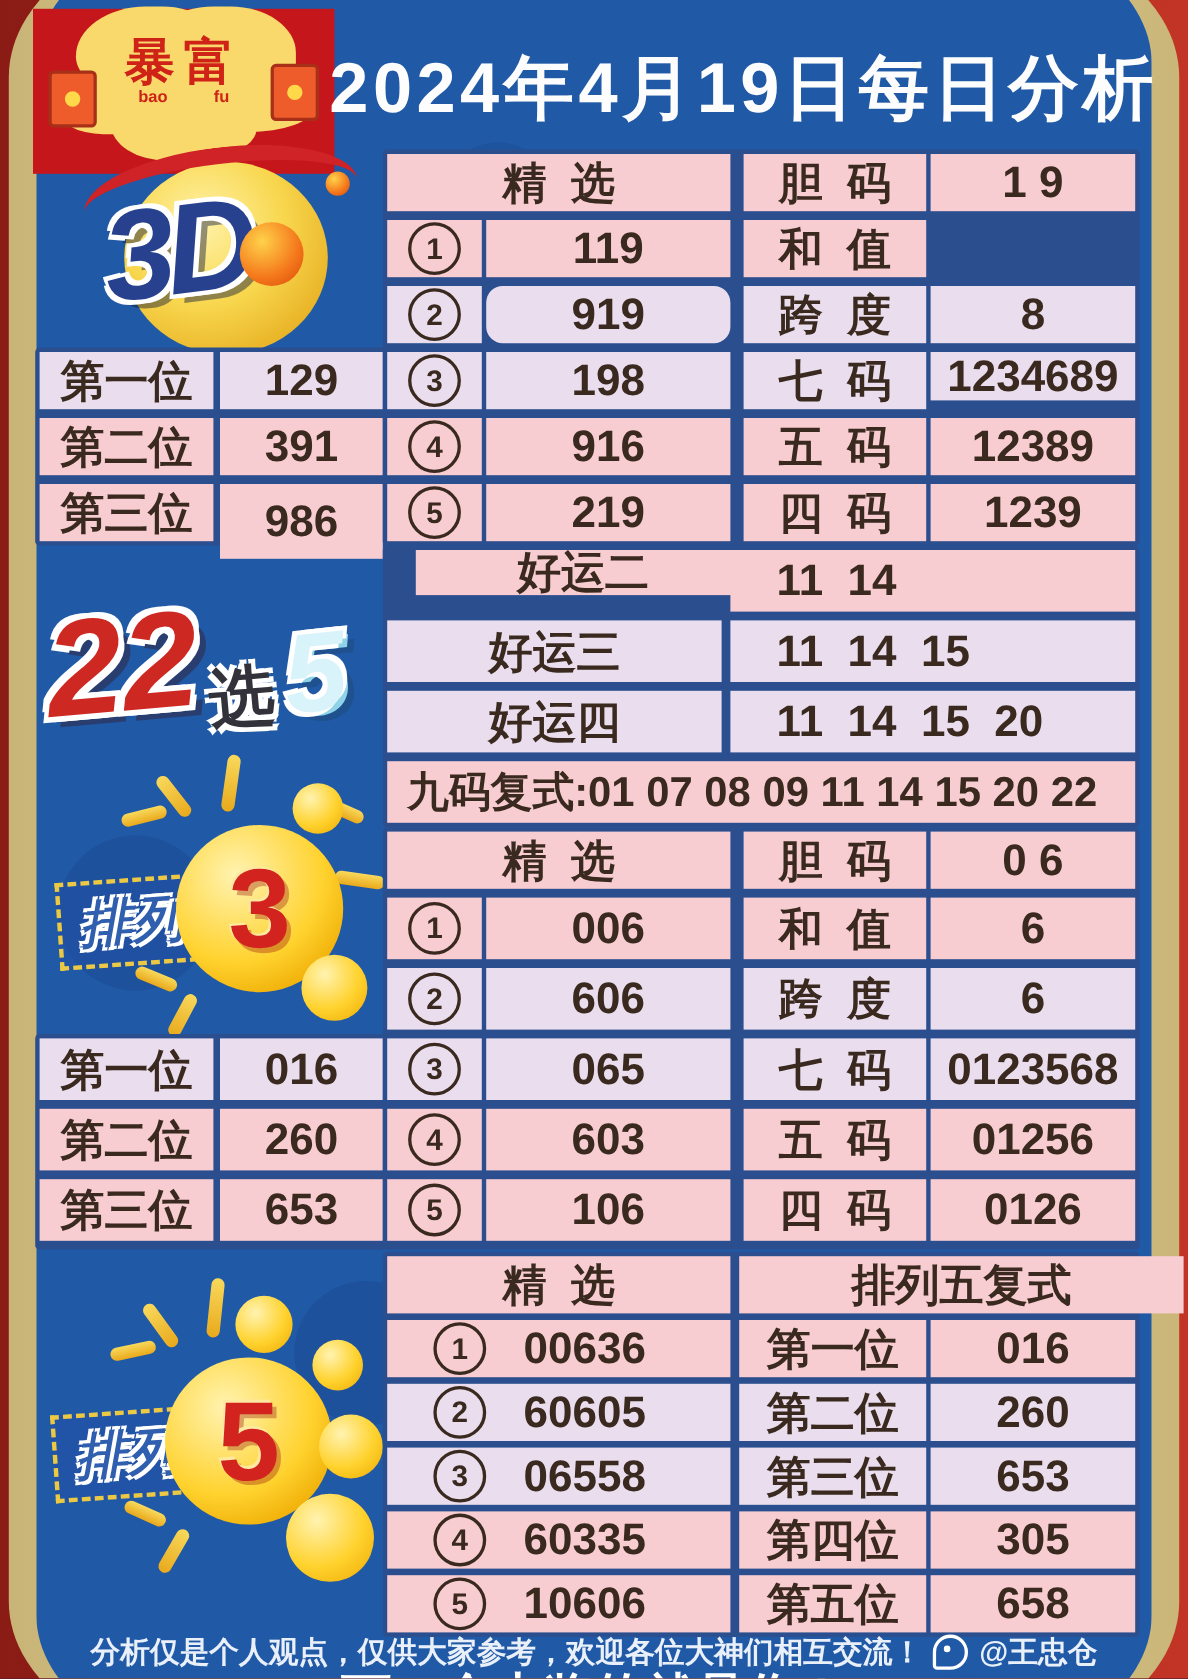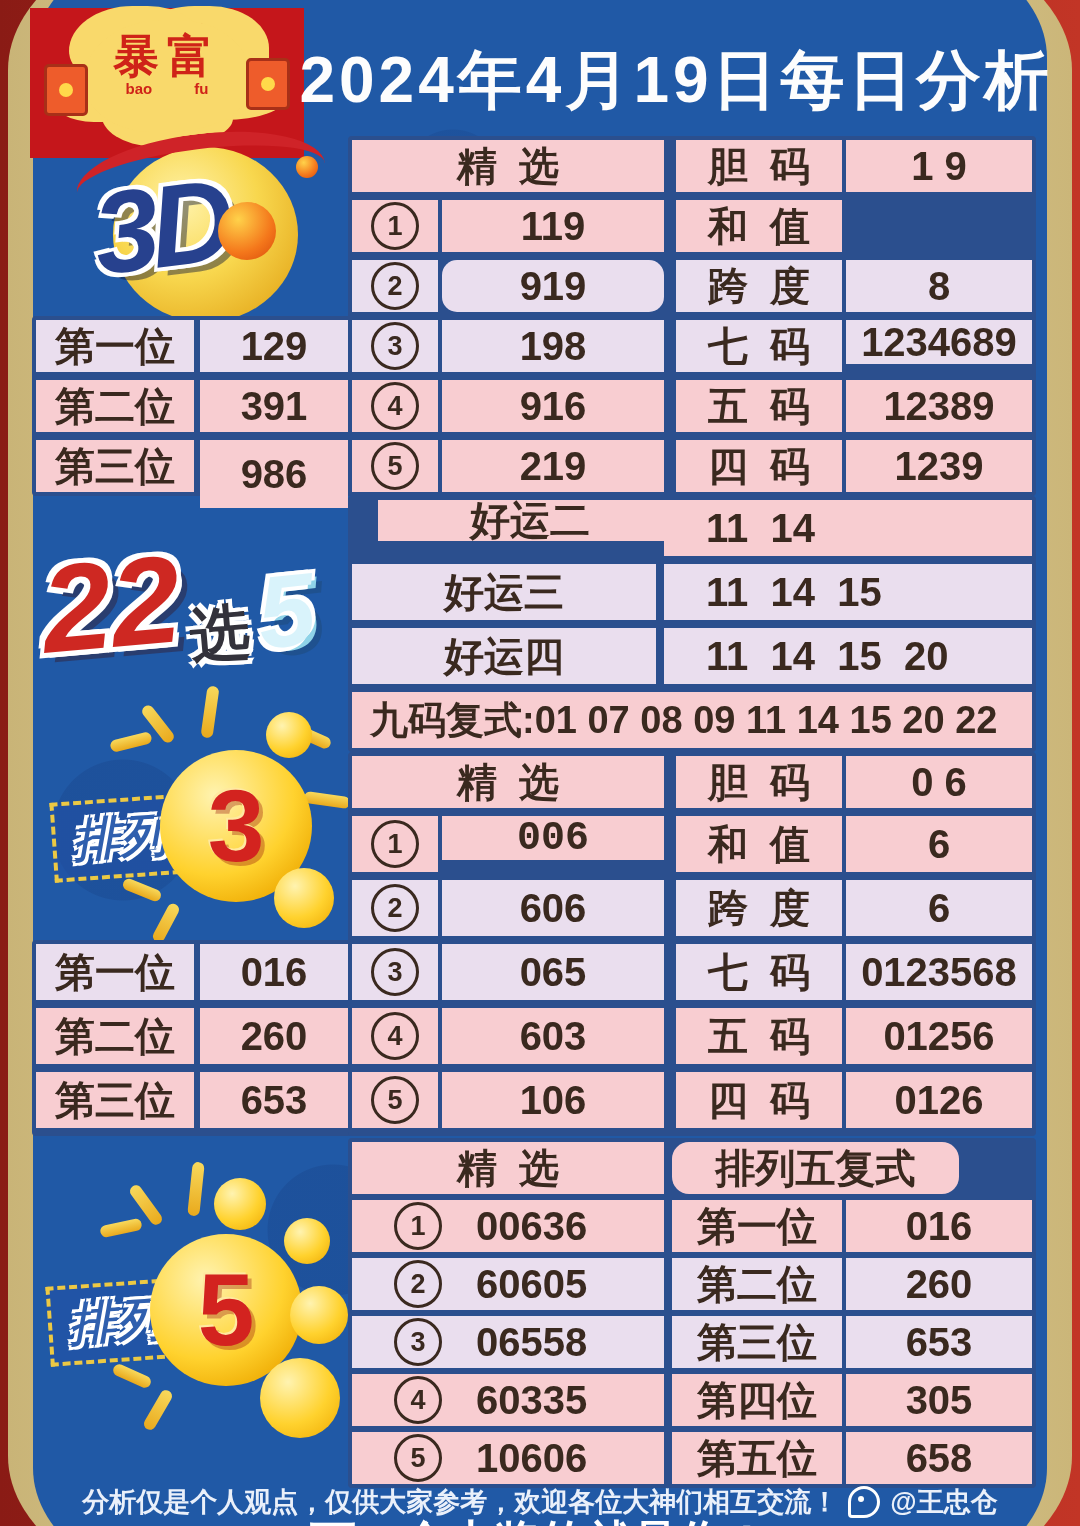--- a/index.html
+++ b/index.html
@@ -199,21 +199,21 @@
     <div class="cell pink" style="left:4px;top:132px;width:158px;height:56px;">第三位</div>
     <div class="cell pink" style="left:168px;top:132px;width:148px;height:56px;">653</div>
   </div>
 
   <div class="grid" style="left:348px;top:752px;width:688px;height:384px;">
     <div class="cell pink" style="left:4px;top:4px;width:312px;height:52px;">精  选</div>
     <div class="cell pink" style="left:328px;top:4px;width:166px;height:52px;">胆  码</div>
     <div class="cell pink" style="left:498px;top:4px;width:186px;height:52px;">0 6</div>
 
     <div class="cell pink" style="left:4px;top:64px;width:86px;height:56px;"><span class="circ">1</span></div>
-    <div class="cell pink" style="left:94px;top:64px;width:222px;height:44px;font-family:Liberation Mono, monospace;">006</div>
+    <div class="cell pink" style="left:94px;top:64px;width:222px;height:56px;">006</div>
     <div class="cell pink" style="left:328px;top:64px;width:166px;height:56px;">和  值</div>
     <div class="cell pink" style="left:498px;top:64px;width:186px;height:56px;">6</div>
 
     <div class="cell lav" style="left:4px;top:128px;width:86px;height:56px;"><span class="circ">2</span></div>
     <div class="cell lav" style="left:94px;top:128px;width:222px;height:56px;">606</div>
     <div class="cell lav" style="left:328px;top:128px;width:166px;height:56px;">跨  度</div>
     <div class="cell lav" style="left:498px;top:128px;width:186px;height:56px;">6</div>
 
     <div class="cell lav" style="left:4px;top:192px;width:86px;height:56px;"><span class="circ">3</span></div>
     <div class="cell lav" style="left:94px;top:192px;width:222px;height:56px;">065</div>
@@ -242,21 +242,21 @@
         <span>5</span>
       </div>
     <div class="sball" style="left:166px;top:-4px;width:52px;height:52px;"></div>
     <div class="sball" style="left:236px;top:36px;width:46px;height:46px;"></div>
     <div class="sball" style="left:242px;top:104px;width:58px;height:58px;"></div>
     <div class="sball" style="left:212px;top:176px;width:80px;height:80px;"></div>
   </div>
 
   <div class="grid" style="left:348px;top:1138px;width:688px;height:350px;">
     <div class="cell pink" style="left:4px;top:4px;width:312px;height:52px;">精  选</div>
-    <div class="cell pink" style="left:324px;top:4px;width:287px;height:52px;border-radius:17px;">排列五复式</div>
+    <div class="cell pink" style="left:324px;top:4px;width:404px;height:52px;">排列五复式</div>
 
     <div class="cell pink left-pad" style="left:4px;top:62px;width:312px;height:52px;gap:34px;"><span class="circ">1</span><span>00636</span></div>
     <div class="cell pink" style="left:324px;top:62px;width:170px;height:52px;">第一位</div>
     <div class="cell pink" style="left:498px;top:62px;width:186px;height:52px;">016</div>
 
     <div class="cell lav left-pad" style="left:4px;top:120px;width:312px;height:52px;gap:34px;"><span class="circ">2</span><span>60605</span></div>
     <div class="cell lav" style="left:324px;top:120px;width:170px;height:52px;">第二位</div>
     <div class="cell lav" style="left:498px;top:120px;width:186px;height:52px;">260</div>
 
     <div class="cell lav left-pad" style="left:4px;top:178px;width:312px;height:52px;gap:34px;"><span class="circ">3</span><span>06558</span></div>

